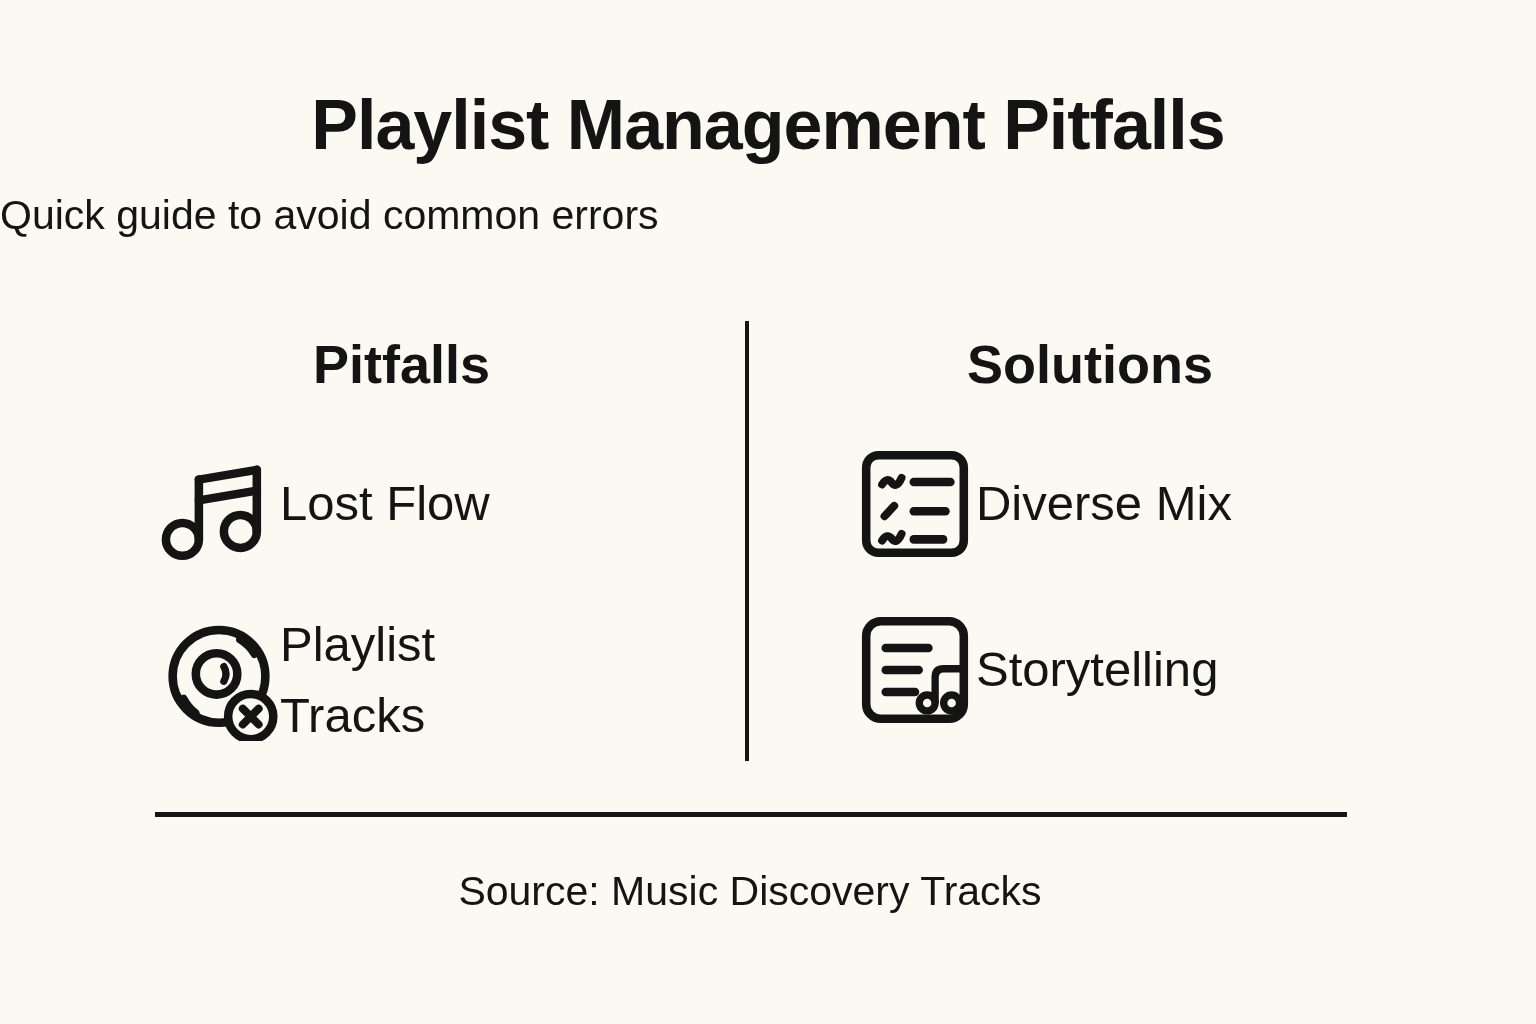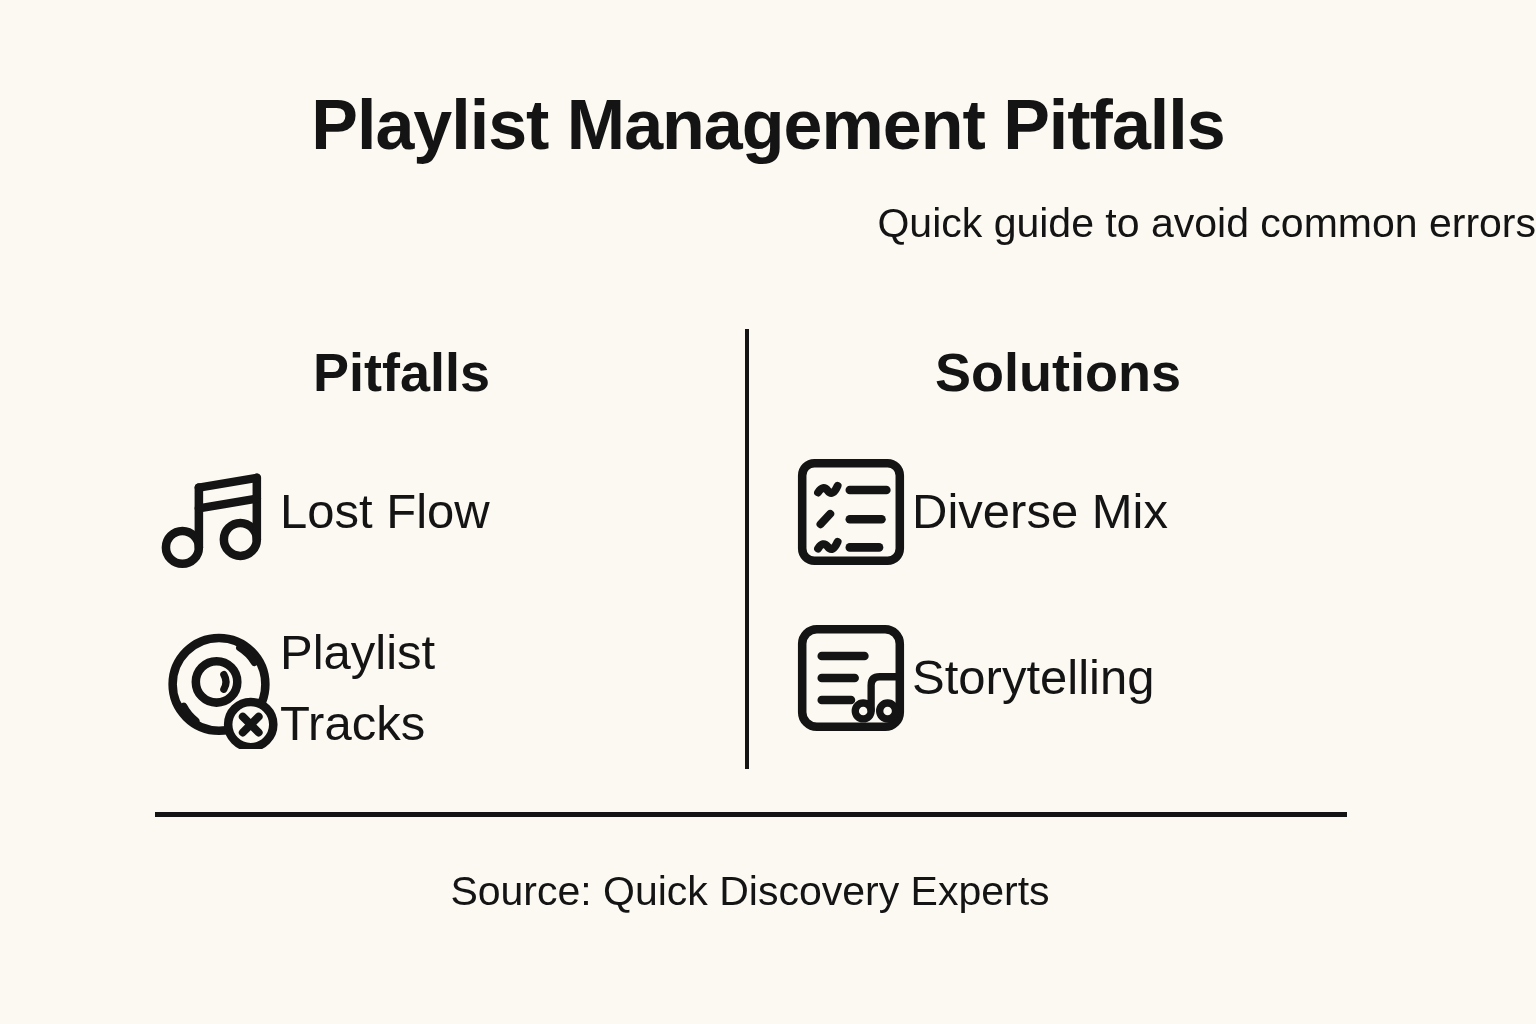--- a/index.html
+++ b/index.html
@@ -17,43 +17,43 @@
     position: relative;
   }
   .title {
     text-align: center;
     font-size: 70px;
     font-weight: 700;
     letter-spacing: -1px;
     line-height: 1.0;
   }
   .subtitle {
-    text-align: right;
+    text-align: left;
     font-size: 41px;
     font-weight: 400;
-    margin-top: 40px;
+    margin-top: 32px;
     letter-spacing: 0px;
   }
   .columns {
     display: flex;
     margin-top: 82px;
     align-items: stretch;
   }
   .col {
     display: flex;
     flex-direction: column;
   }
   .col-left {
     width: 746px;
     padding-left: 158px;
     padding-right: 100px;
   }
   .col-right {
     width: 788px;
-    padding-left: 41px;
+    padding-left: 105px;
     padding-right: 210px;
   }
   .divider {
     width: 4px;
     background: #141414;
     height: 440px;
     flex: 0 0 4px;
   }
   .col-header {
     font-size: 54px;
@@ -186,15 +186,15 @@
           </span>
           <span class="item-label">Storytelling</span>
         </div>
 
       </div>
     </div>
 
   </div>
 
   <div class="footer-rule"></div>
-  <div class="source">Source: Quick Discovery Experts</div>
+  <div class="source">Source: Music Discovery Tracks</div>
 
 </div>
 
 </body></html>

